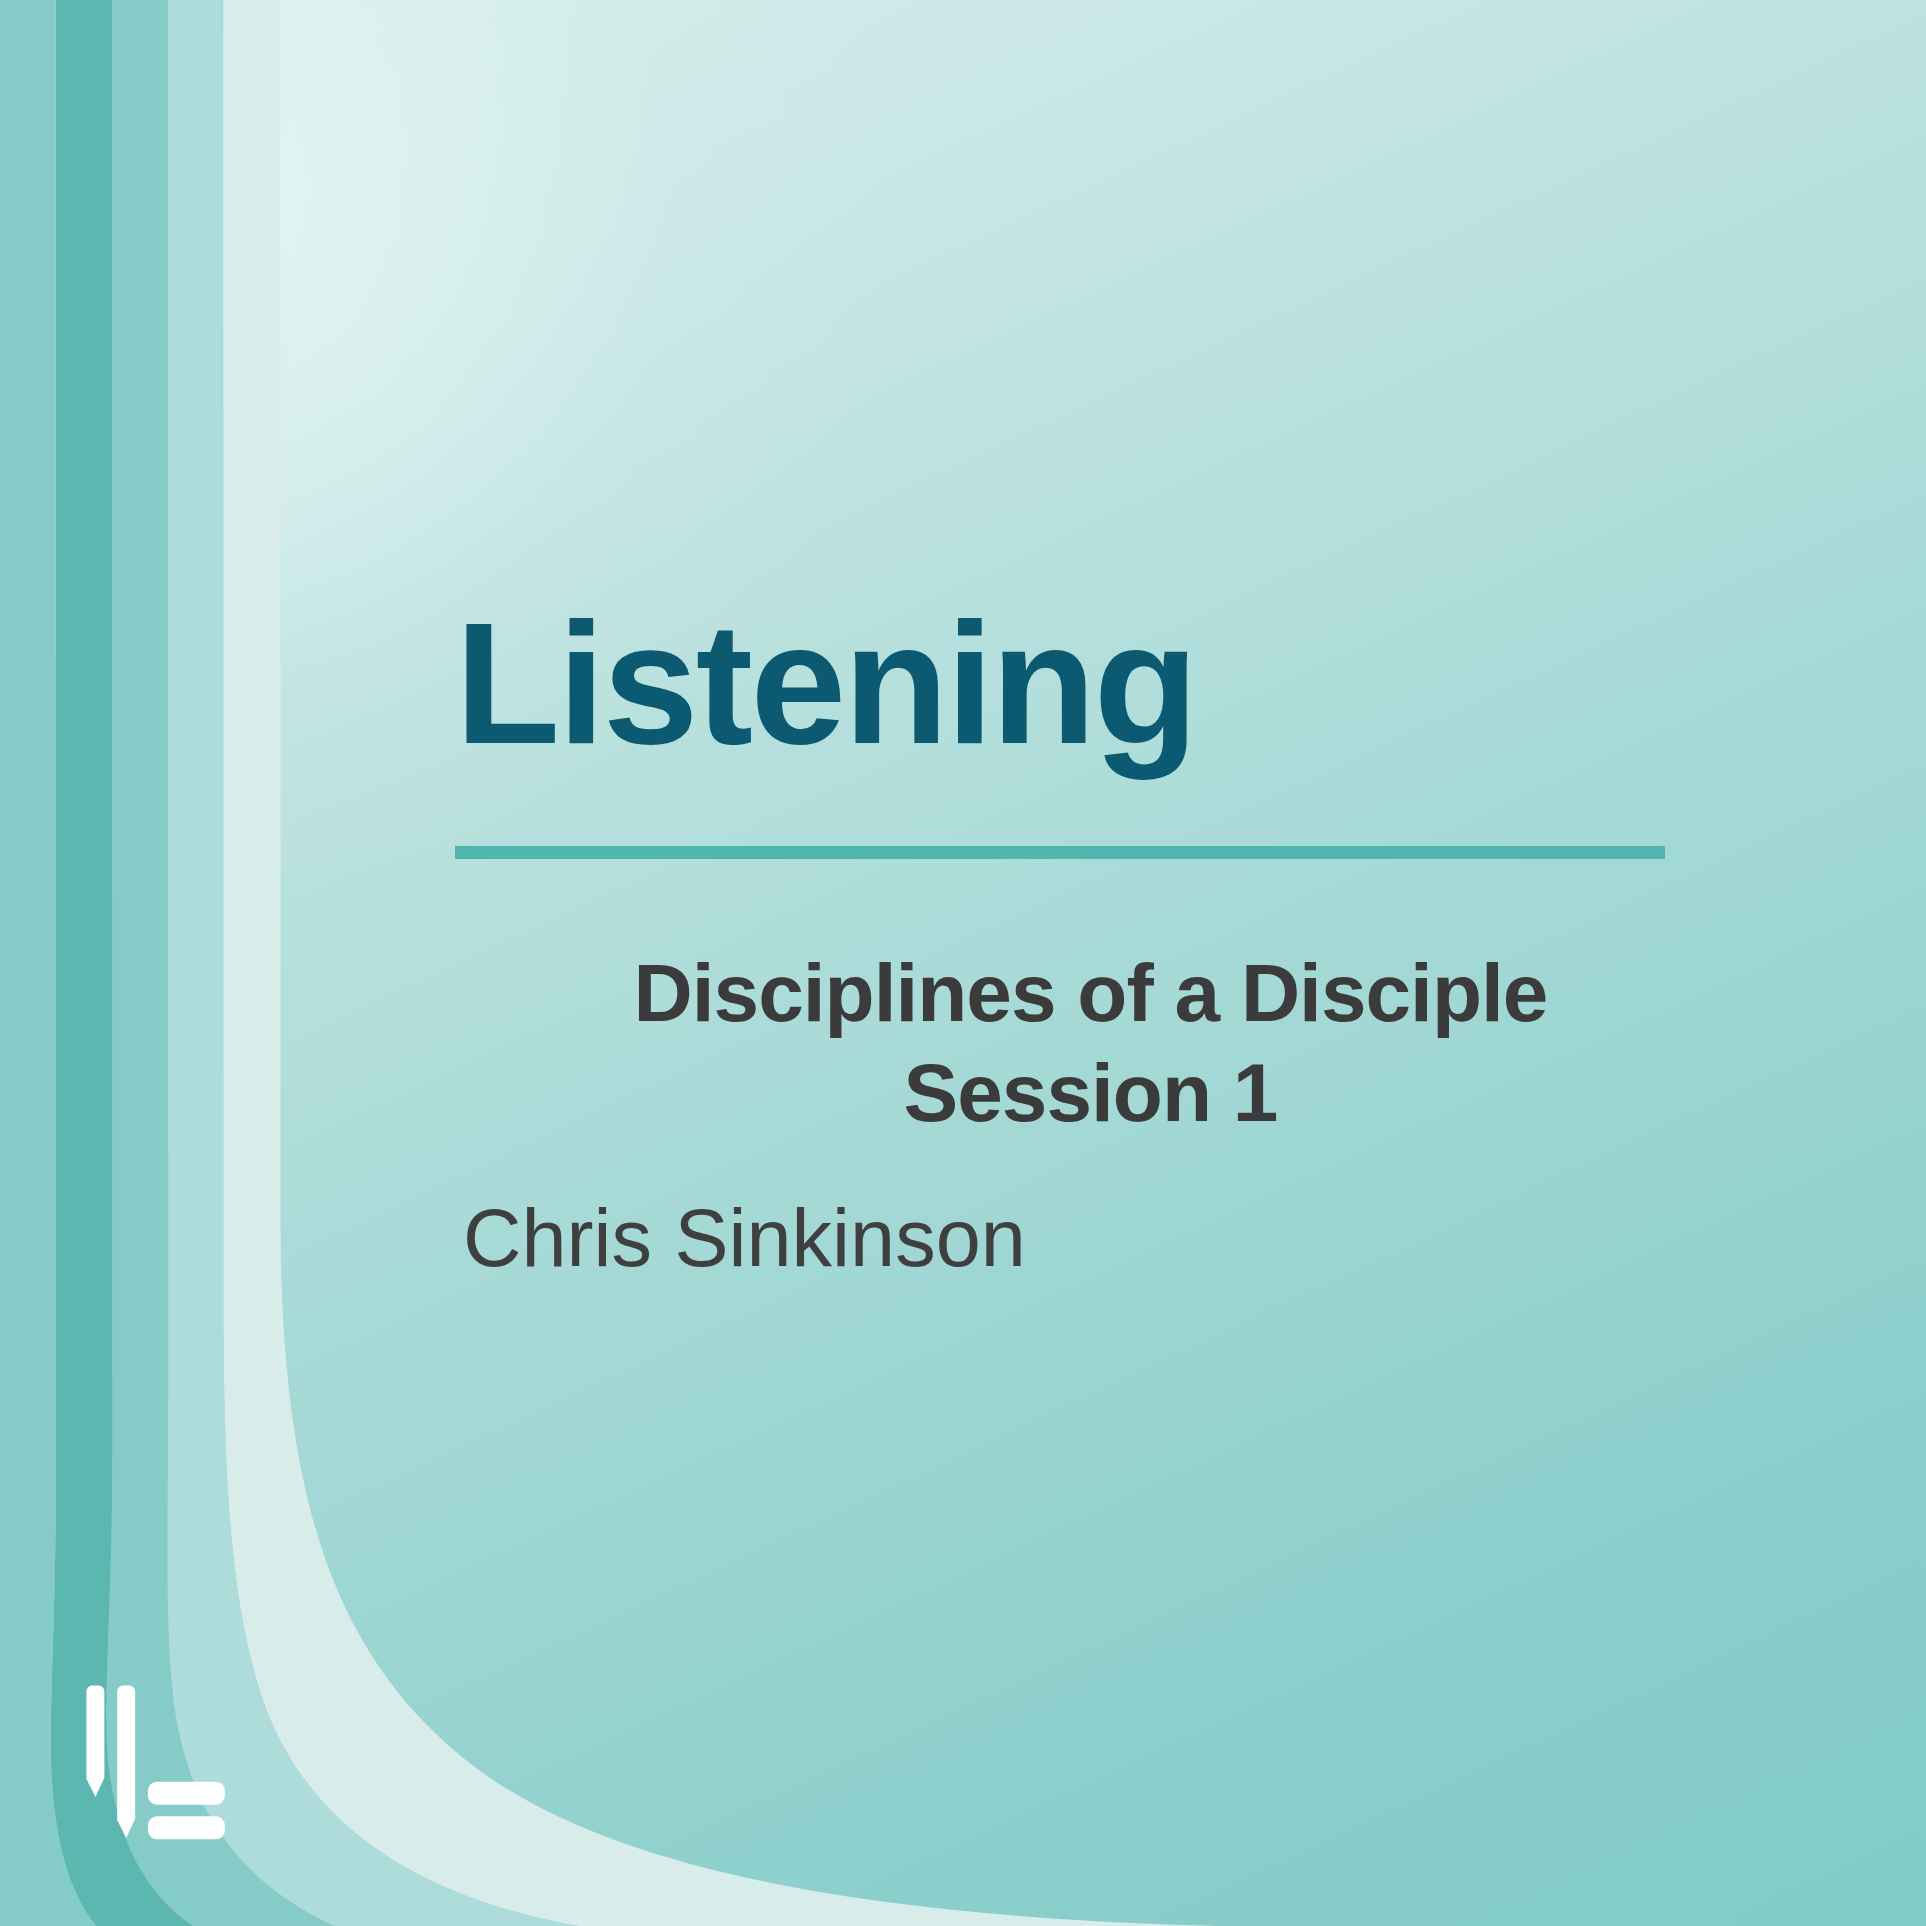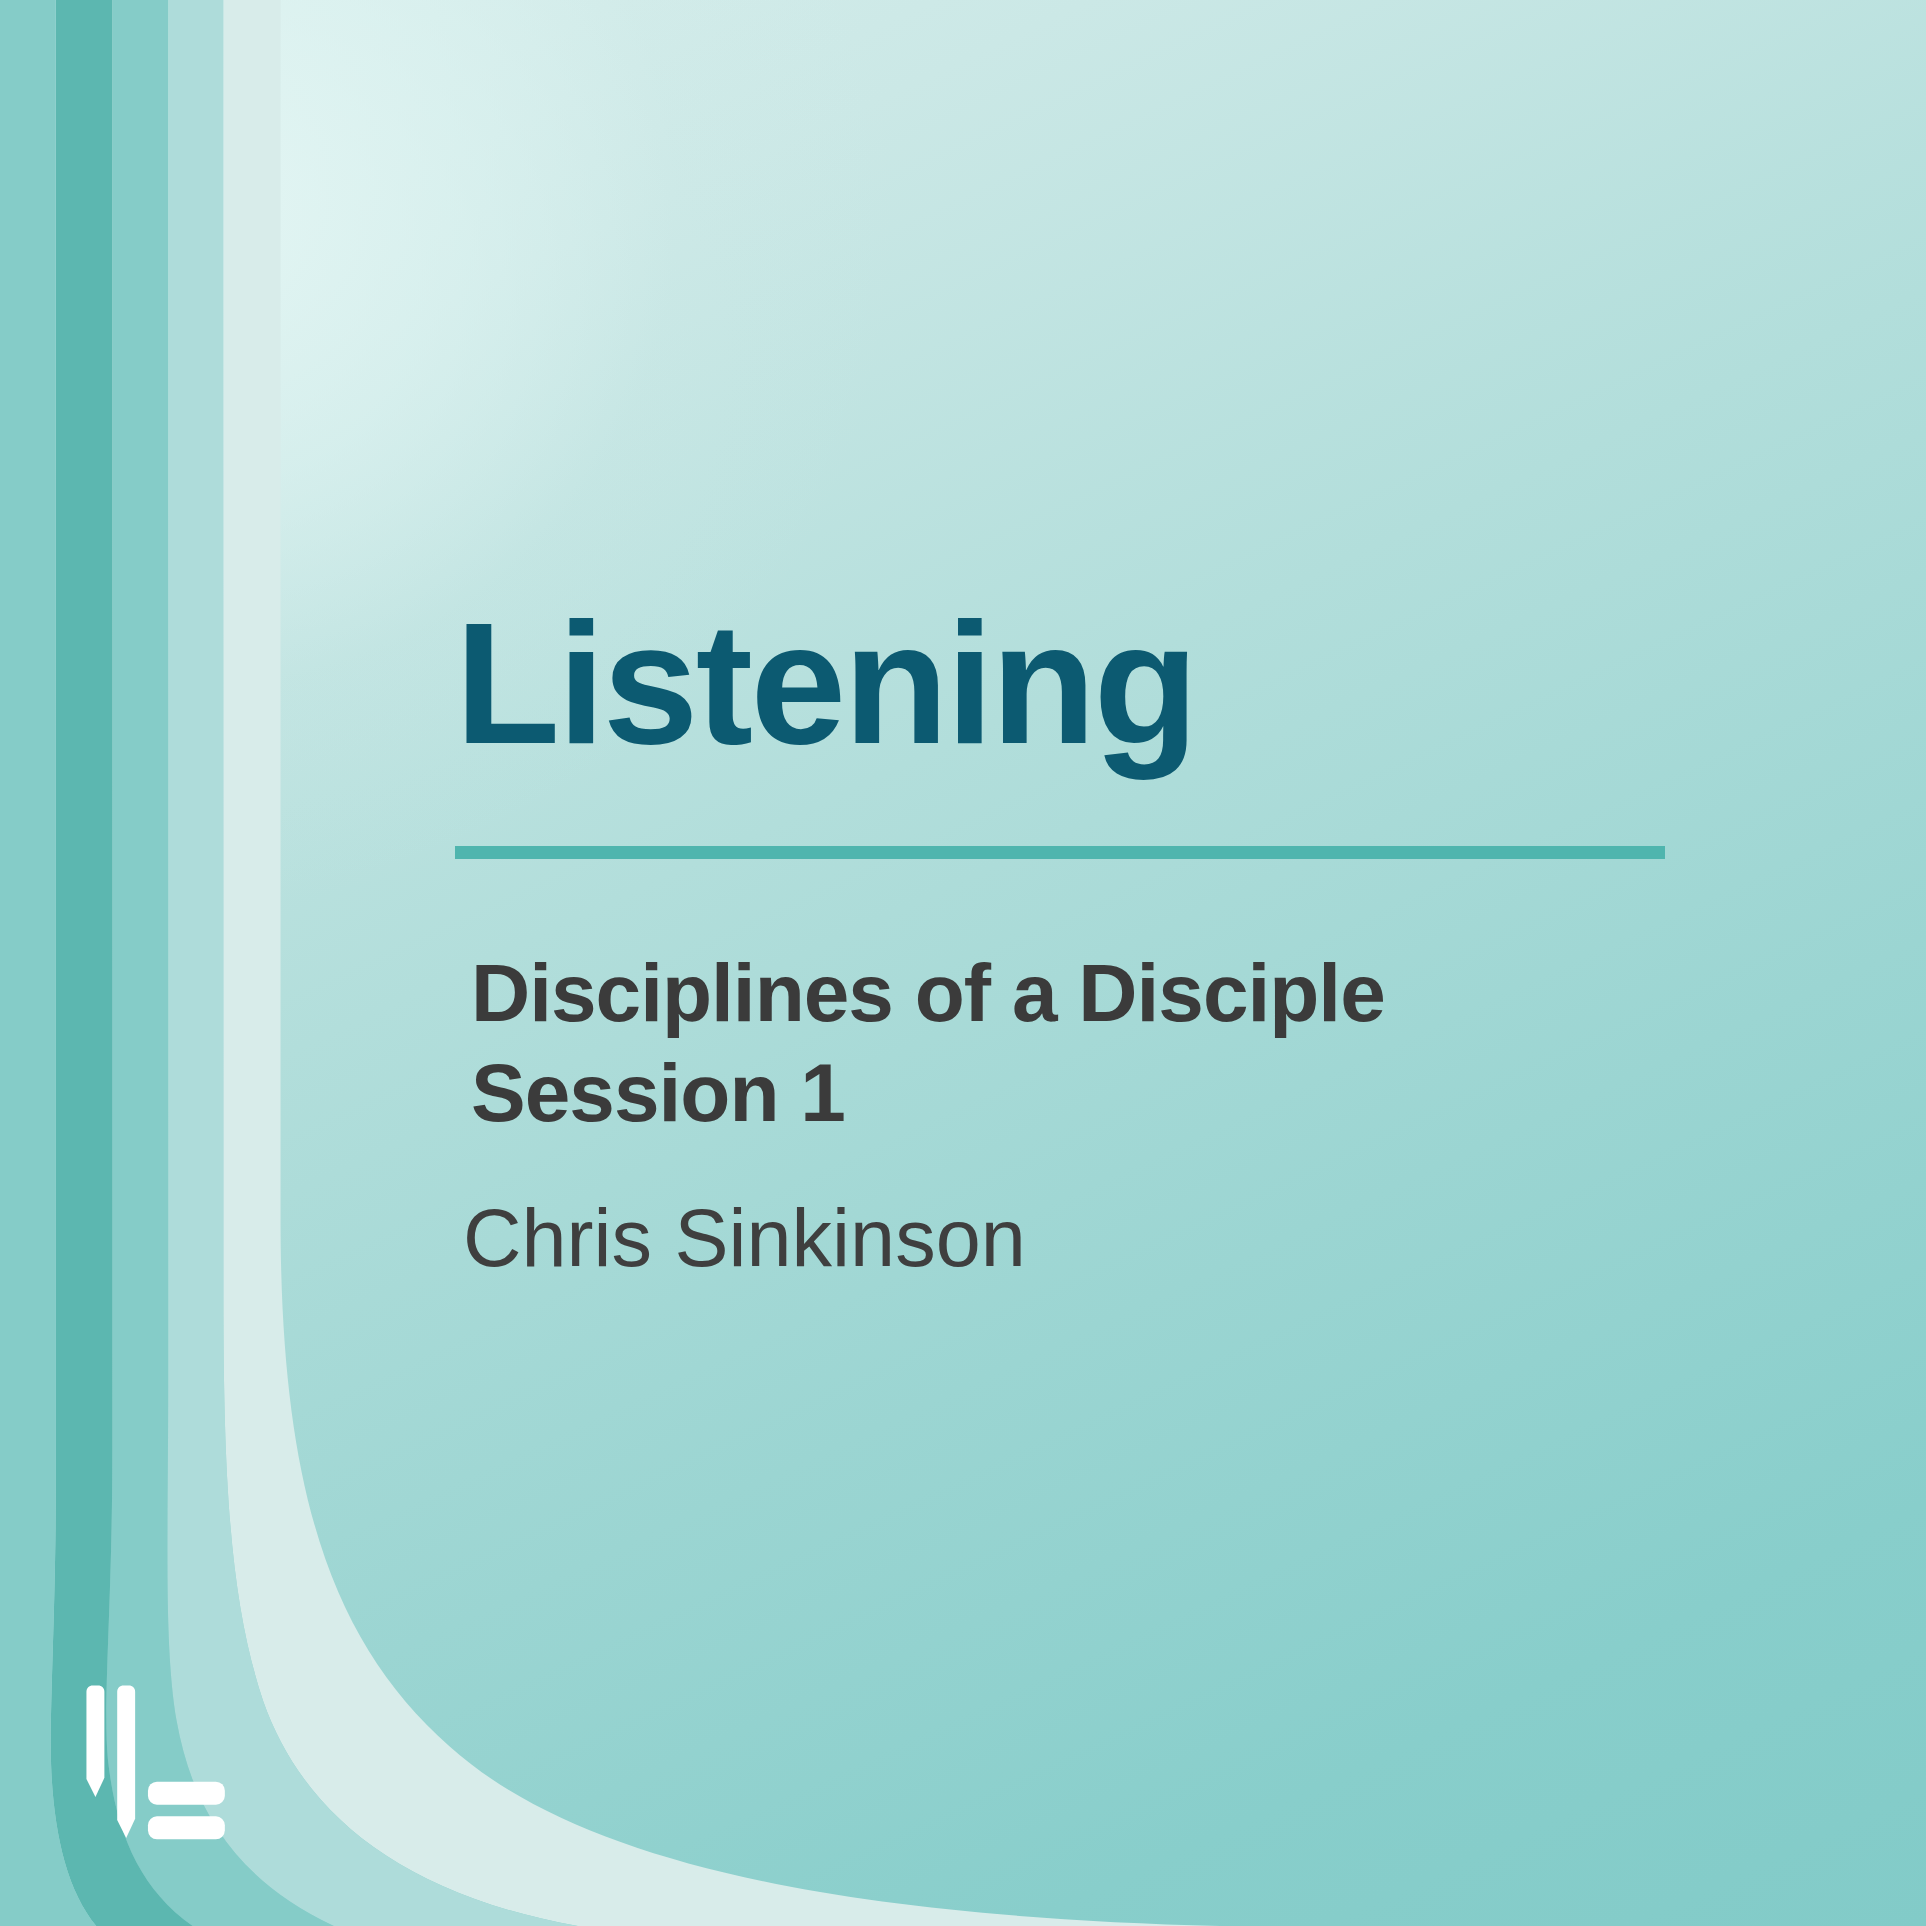--- a/index.html
+++ b/index.html
@@ -7,20 +7,21 @@
     padding: 0;
     background: #ffffff;
   }
   #canvas {
     position: relative;
     width: 1926px;
     height: 1926px;
     overflow: hidden;
     font-family: "Liberation Sans", sans-serif;
     background: #A9D9D7;
+    text-align: center;
   }
 
   
   .bg-base {
     position: absolute;
     inset: 0;
     background: linear-gradient(155deg, #D9EFED 0%, #CBE8E6 18%, #B2DEDB 42%, #9BD5D2 65%, #88CECB 85%, #82CBC8 100%);
   }
   .bg-glow {
     position: absolute;
@@ -61,21 +62,21 @@
     position: absolute;
     left: 0;
     top: 846px;
     width: 1210px;
     height: 13px;
     background: #4FB5AE;
   }
 
   .subtitle {
     position: absolute;
-    left: 16px;
+    left: 0;
     top: 943px;
     width: 1271px;
     font-size: 82px;
     line-height: 1.22;
     font-weight: 700;
     letter-spacing: -1px;
     color: #3B3B3B;
   }
 
   .author {

